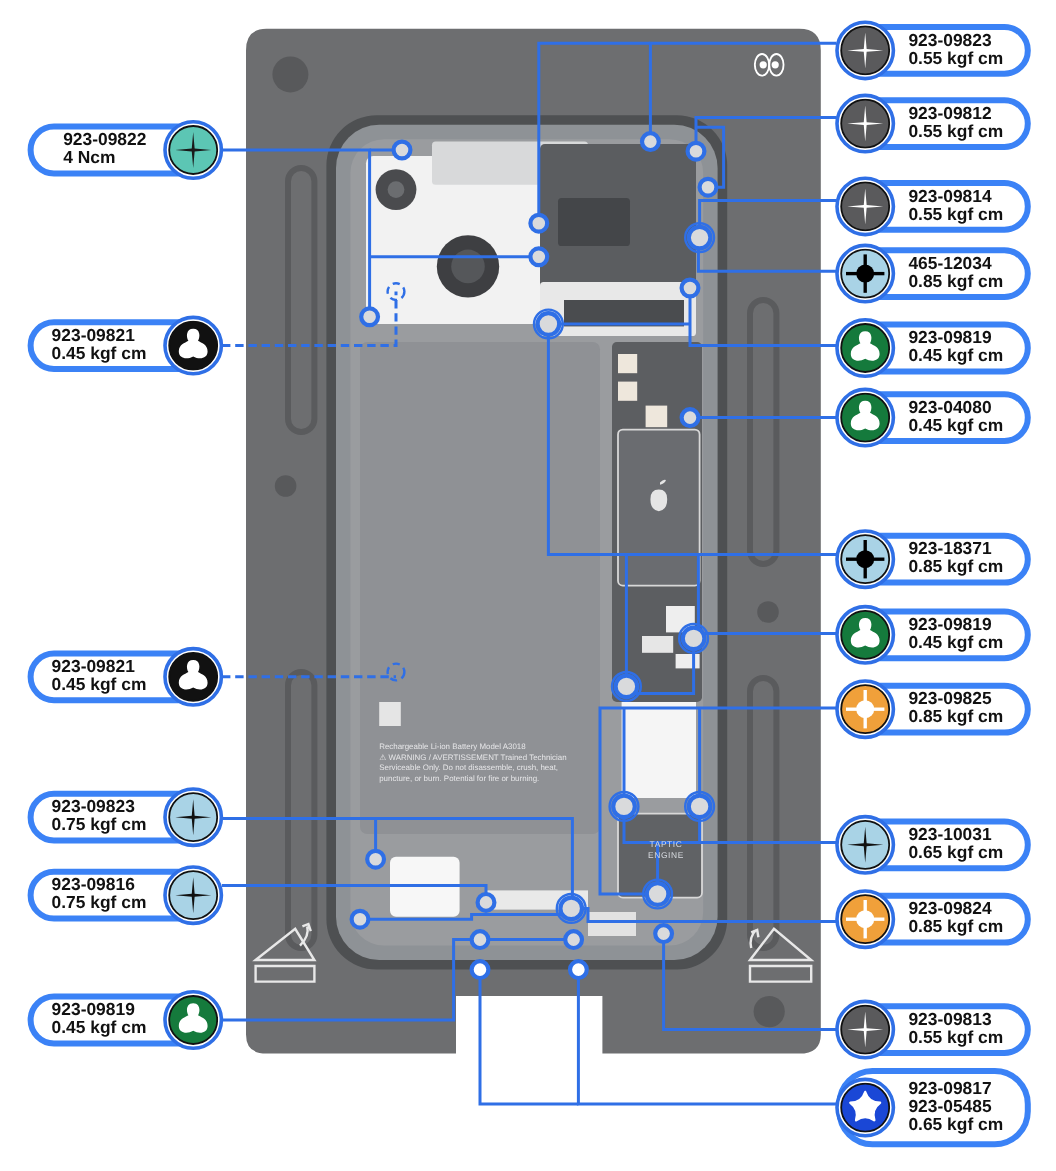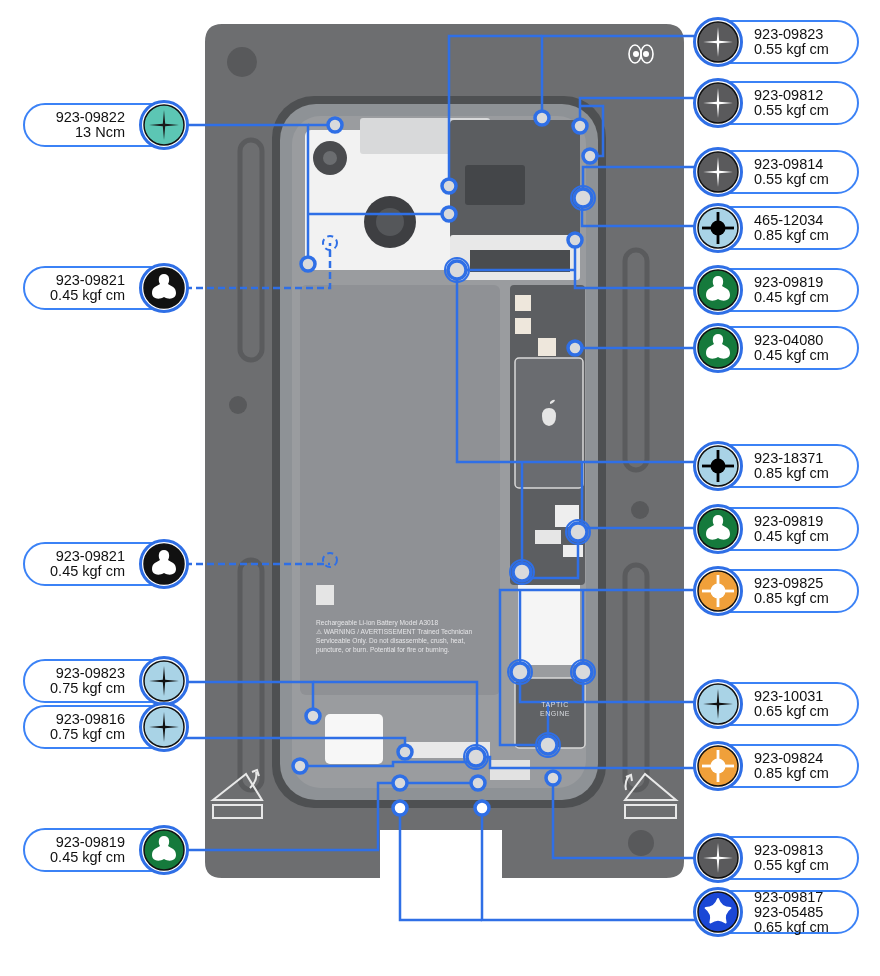--- a/index.html
+++ b/index.html
@@ -1,24 +1,24 @@
 <!DOCTYPE html>
 <html><head>
 <meta charset="utf-8">
 <style>
   html,body{margin:0;padding:0;background:#fff;}
   body{width:880px;height:976px;position:relative;overflow:hidden;font-family:"Liberation Sans",sans-serif;}
   #stage{position:absolute;left:0;top:0;width:880px;height:976px;}
-  .label{position:absolute;height:44px;border:2px solid #3b82f6;border-radius:24px;background:#fff;box-sizing:border-box;}
+  .label{position:absolute;height:44px;border:5px solid #3b82f6;border-radius:24px;background:#fff;box-sizing:border-box;font-weight:bold;}
   .label .txt{position:absolute;top:50%;transform:translateY(-50%);font-size:14.5px;line-height:15px;color:#111;white-space:nowrap;}
   .label.right{left:697px;width:162px;}
   .label.right .txt{left:55px;text-align:left;}
   .label.left{left:23px;width:162px;}
-  .label.left .txt{right:58px;text-align:right;}
-  .label.tall{height:44px;border-radius:30px;}
+  .label.left .txt{right:58px;text-align:left;}
+  .label.tall{height:66px;border-radius:30px;}
   .badge{position:absolute;width:50px;height:50px;border-radius:50%;border:3px solid #2f6fe6;box-sizing:border-box;background:#fff;display:flex;align-items:center;justify-content:center;}
   .label.right .badge{left:-6px;top:50%;transform:translateY(-50%);}
   .label.left .badge{right:-6px;top:50%;transform:translateY(-50%);}
   .badge svg{width:42px;height:42px;display:block;}
   .eyes{position:absolute;left:628px;top:43px;}
   .battery-text{position:absolute;left:316px;top:618px;width:170px;font-size:6.6px;line-height:9px;color:#e6e6e8;}
   .battery-text div{white-space:nowrap;}
   .taptic{position:absolute;left:525px;top:700px;width:60px;text-align:center;font-size:7px;line-height:9px;color:#dadde2;letter-spacing:0.5px;}
 </style>
 </head>
@@ -397,21 +397,21 @@
 
   <div class="label left" style="top:103px">
     <div class="badge">
         <svg viewBox="0 0 42 42">
           <circle cx="21" cy="21" r="20" fill="#5cc6b4" stroke="#111" stroke-width="1.5"></circle>
           <path d="M21 6 L22.2 19.8 L36 21 L22.2 22.2 L21 36 L19.8 22.2 L6 21 L19.8 19.8 Z" fill="#1a1a1a"></path>
         </svg>
       </div>
     <div class="txt">
         <div>923-09822</div>
-        <div>13 Ncm</div>
+        <div>4 Ncm</div>
       </div>
   </div>
   <div class="label left" style="top:266px">
     <div class="badge">
         <svg viewBox="0 0 42 42">
           <circle cx="21" cy="21" r="20" fill="#111111" stroke="#111" stroke-width="1.5"></circle>
           <path d="M21 7 C27 7 27 14 25 17 C28 19 33 20 33 26 C33 32 26 33 21 30 C16 33 9 32 9 26 C9 20 14 19 17 17 C15 14 15 7 21 7 Z" fill="#ffffff"></path>
         </svg>
       </div>
     <div class="txt">
@@ -436,21 +436,21 @@
         <svg viewBox="0 0 42 42">
           <circle cx="21" cy="21" r="20" fill="#a9d3e6" stroke="#111" stroke-width="1.5"></circle>
           <path d="M21 6 L22.2 19.8 L36 21 L22.2 22.2 L21 36 L19.8 22.2 L6 21 L19.8 19.8 Z" fill="#111111"></path>
         </svg>
       </div>
     <div class="txt">
         <div>923-09823</div>
         <div>0.75 kgf cm</div>
       </div>
   </div>
-  <div class="label left" style="top:705px">
+  <div class="label left" style="top:724px">
     <div class="badge">
         <svg viewBox="0 0 42 42">
           <circle cx="21" cy="21" r="20" fill="#a9d3e6" stroke="#111" stroke-width="1.5"></circle>
           <path d="M21 6 L22.2 19.8 L36 21 L22.2 22.2 L21 36 L19.8 22.2 L6 21 L19.8 19.8 Z" fill="#111111"></path>
         </svg>
       </div>
     <div class="txt">
         <div>923-09816</div>
         <div>0.75 kgf cm</div>
       </div>

